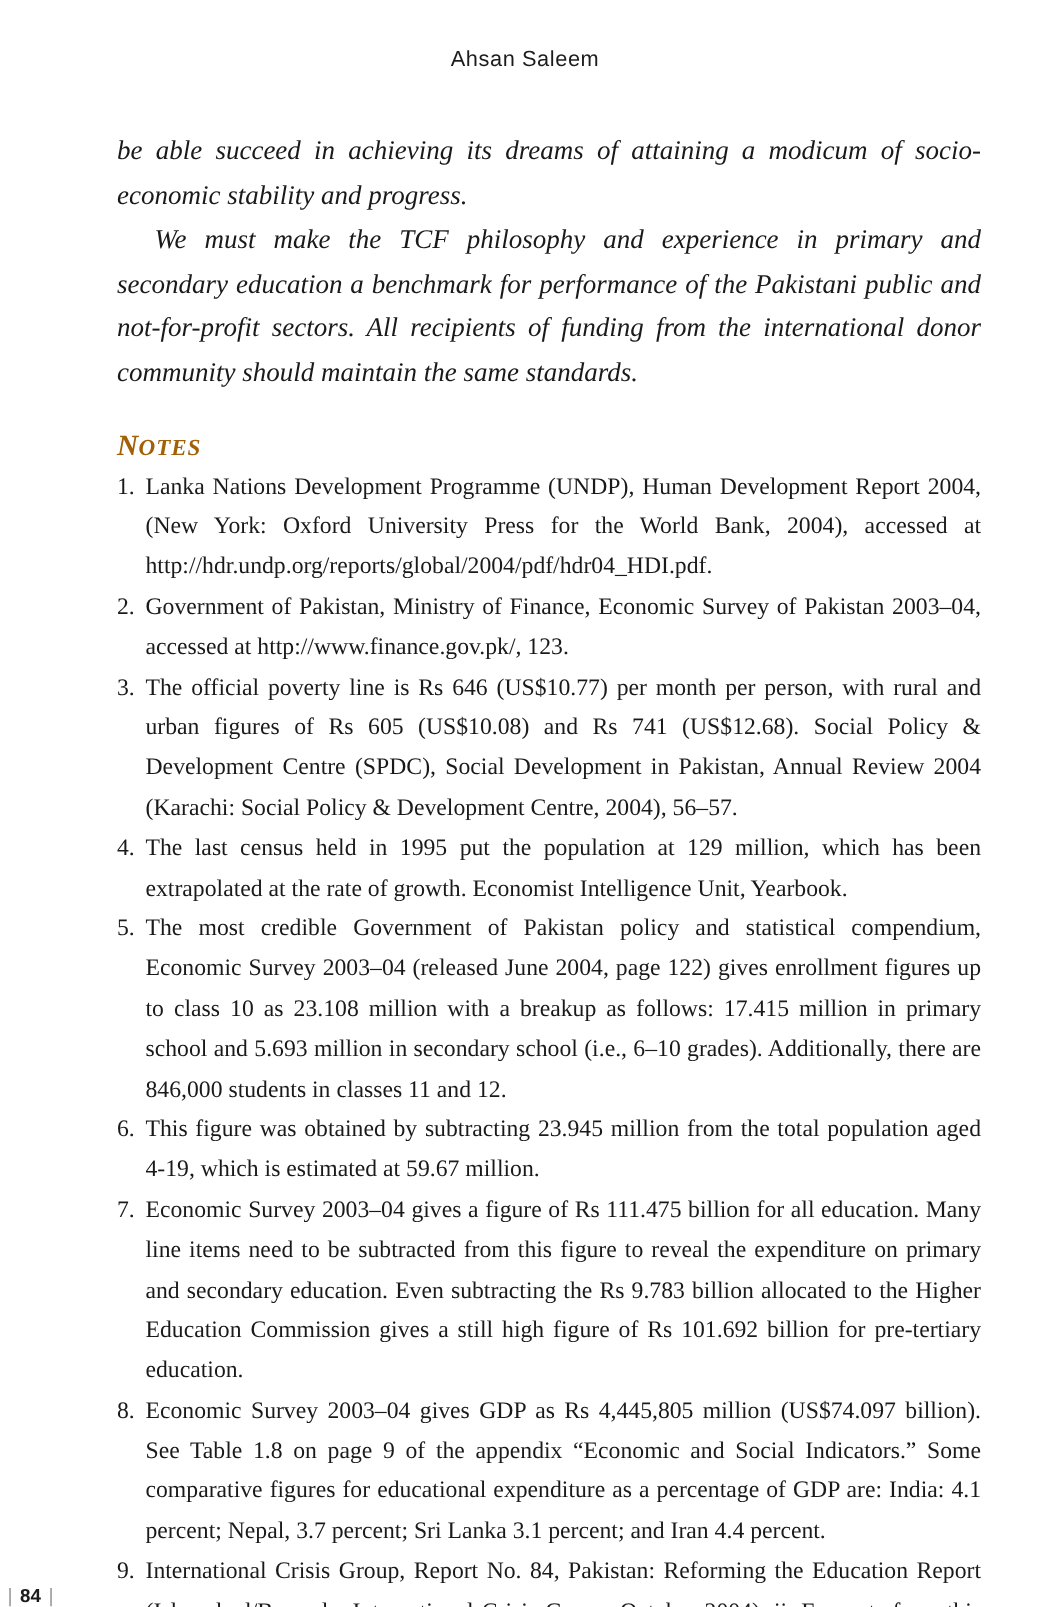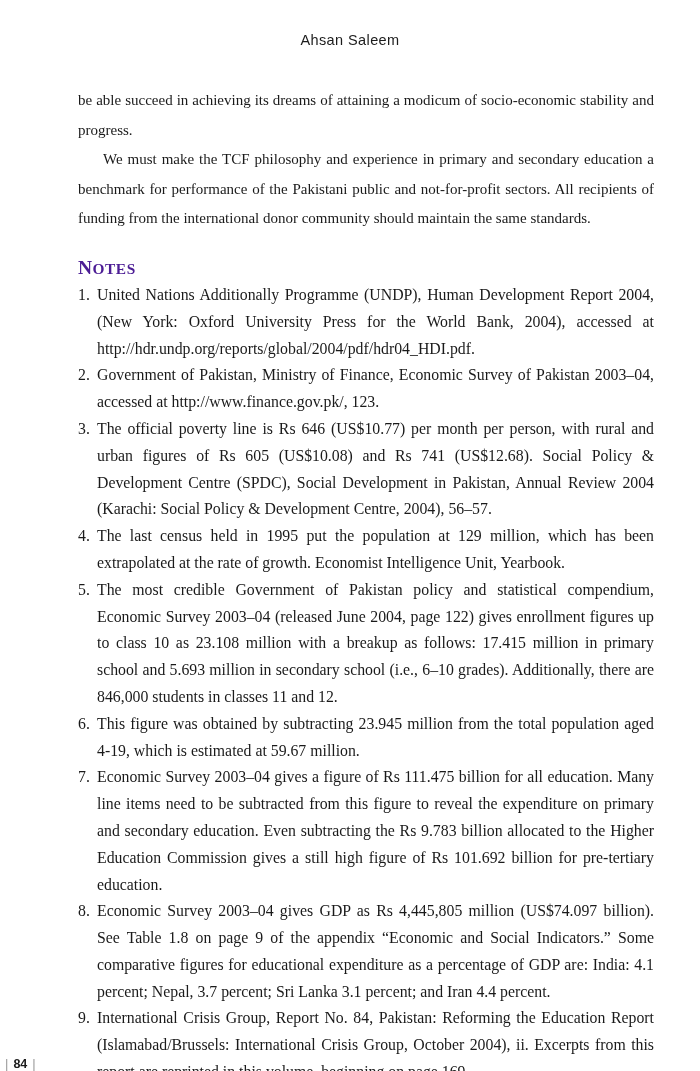--- a/index.html
+++ b/index.html
@@ -34,41 +34,43 @@
   
   .column {
     position: absolute;
     left: 78px;
     top: 62px;
     width: 576px;
   }
 
   p.body-para {
     margin: 0;
-    font-size: 15px;
+    font-size: 18px;
     line-height: 29.6px;
     text-align: justify;
     text-justify: inter-word;
     color: #1a1a1a;
     -webkit-hyphens: none;
     hyphens: none;
+    font-style: italic;
   }
   p.body-para.indented {
     text-indent: 25px;
   }
 
   
   .notes-heading {
     margin: 0;
     padding: 0;
     font-size: 19.5px;
     font-weight: bold;
     line-height: 26px;
     letter-spacing: 0.3px;
-    color: #4c1d95;
+    color: #a16207;
+    font-style: italic;
   }
   .notes-heading .first-cap { font-size: 19.5px; }
   .notes-heading .small-caps {
     font-size: 15.4px;
     letter-spacing: 0.6px;
   }
 
   
   ol.notes-list {
     margin: 0;
@@ -133,21 +135,21 @@
 
     <p class="body-para indented">We must make the TCF philosophy and experience in primary and secondary education a benchmark for performance of the Pakistani public and not-for-profit sectors. All recipients of funding from the international donor community should maintain the same standards.</p>
 
     <div style="height:21px"></div>
 
     <h2 class="notes-heading"><span class="first-cap">N</span><span class="small-caps">OTES</span></h2>
 
     <ol class="notes-list">
         <li>
           <span class="note-num">1.</span>
-          <span class="note-body"><span>United Nations Additionally Programme (UNDP), </span><span class="it">Human Development Report 2004,</span><span> (New York: Oxford University Press for the World Bank, 2004), accessed at http://hdr.undp.org/reports/global/2004/pdf/hdr04_HDI.pdf.</span></span>
+          <span class="note-body"><span>Lanka Nations Development Programme (UNDP), </span><span class="it">Human Development Report 2004,</span><span> (New York: Oxford University Press for the World Bank, 2004), accessed at http://hdr.undp.org/reports/global/2004/pdf/hdr04_HDI.pdf.</span></span>
         </li>
         <li>
           <span class="note-num">2.</span>
           <span class="note-body"><span>Government of Pakistan, Ministry of Finance, Economic Survey of Pakistan 2003–04, accessed at http://www.finance.gov.pk/, 123.</span></span>
         </li>
         <li>
           <span class="note-num">3.</span>
           <span class="note-body"><span>The official poverty line is Rs 646 (US$10.77) per month per person, with rural and urban figures of Rs 605 (US$10.08) and Rs 741 (US$12.68). Social Policy &amp; Development Centre (SPDC), </span><span class="it">Social Development in Pakistan,</span><span> Annual Review 2004 (Karachi: Social Policy &amp; Development Centre, 2004), 56–57.</span></span>
         </li>
         <li>

